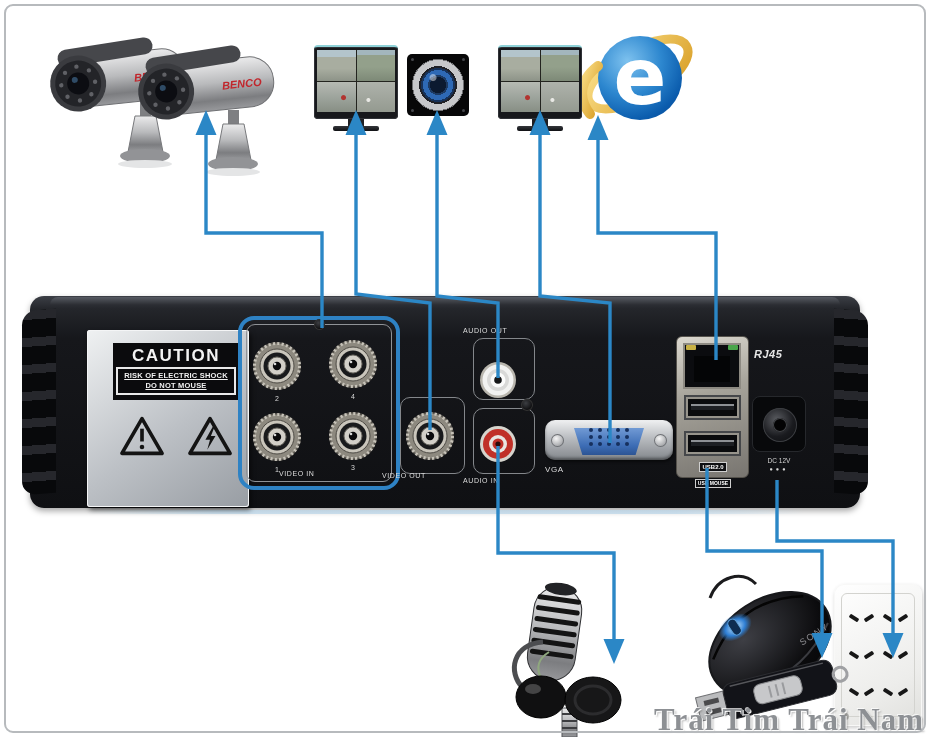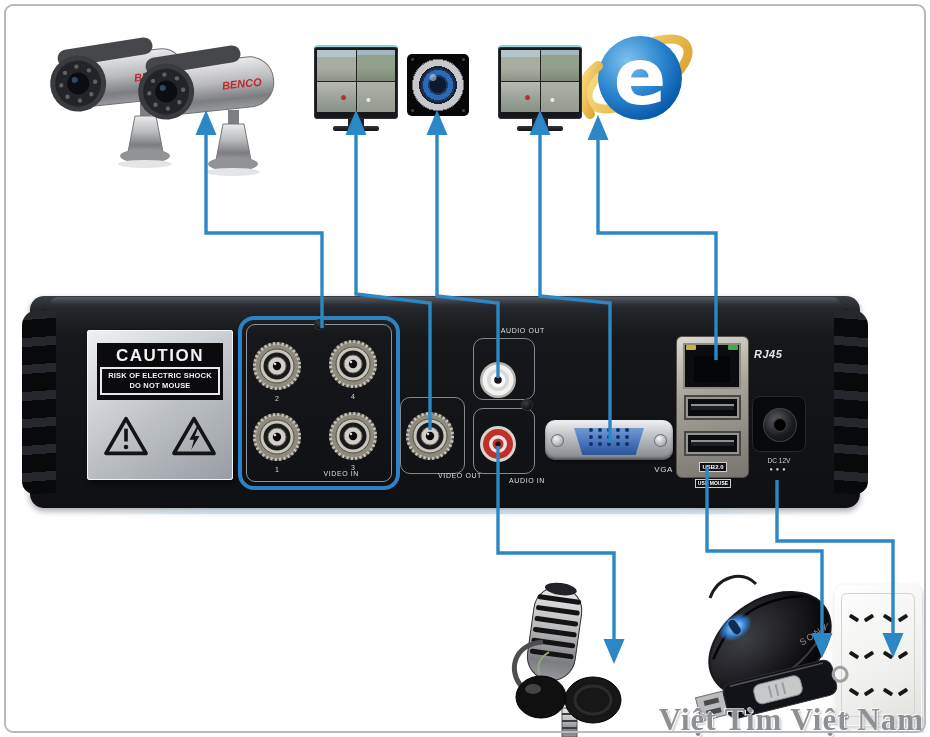--- a/index.html
+++ b/index.html
@@ -41,36 +41,36 @@
        box-shadow:0 3px 6px rgba(0,0,0,.35);}
   .dvr-top{position:absolute;top:1px;left:20px;right:20px;height:8px;border-radius:8px 8px 0 0;
            background:linear-gradient(#565a62,#2b2d32);}
   .rib{position:absolute;width:34px;height:184px;top:14px;
        background:repeating-linear-gradient(180deg,#26272c 0 9px,#08090b 9px 27px);}
   .rib.left{left:-8px;border-radius:14px 0 0 14px;transform:skewY(-4deg);}
   .rib.right{right:-8px;border-radius:0 14px 14px 0;transform:skewY(4deg);}
   .dvr-reflect{position:absolute;bottom:-6px;left:56px;right:56px;height:4px;opacity:.75;border-radius:2px;
        background:linear-gradient(90deg,rgba(188,215,234,0),#bcd7ea 18% 82%,rgba(188,215,234,0));}
 
-  .caution{left:57px;top:34px;width:146px;height:150px;border-radius:3px;
+  .caution{left:57px;top:34px;width:146px;height:177px;border-radius:3px;
        background:linear-gradient(145deg,#eff1f2,#bcc0c5 55%,#989da3);
-       box-shadow:inset 0 0 0 1px #f4f5f6, 2px 3px 5px rgba(0,0,0,.55);}
+       box-shadow:inset 0 0 0 1px #f4f5f6, 2px 3px 5px rgba(0,0,0,.55);padding-left:16px;}
   .caution-black{margin:13px 10px 0;background:#0b0b0d;padding:4px 3px 5px;}
   .caution-title{color:#f3f3f3;font-weight:bold;font-size:17px;letter-spacing:1.5px;text-align:center;line-height:1;}
   .caution-sub{margin-top:3px;border:2px solid #e9e9e9;padding:2px 1px;text-align:center;color:#f0f0f0;
-               font-size:7.5px;font-weight:bold;line-height:1.3;letter-spacing:.2px;}
+               font-size:7.5px;font-weight:bold;line-height:1.3;letter-spacing:.2px;text-decoration:underline;}
   .tri-row{display:flex;justify-content:space-between;margin-top:15px;padding:0 16px;}
 
   .vin{left:208px;top:20px;width:162px;height:174px;border:4px solid #2e82c4;border-radius:16px;box-sizing:border-box;}
   .vin-inner{position:absolute;inset:4px;border:1px solid #8f9296;border-radius:9px;}
   .port-box{border:1px solid #84878b;border-radius:10px;box-sizing:border-box;}
   .vout{left:370px;top:101px;width:65px;height:77px;}
   .aout{left:443px;top:42px;width:62px;height:62px;}
   .ain{left:443px;top:112px;width:62px;height:66px;}
-  .plabel{position:absolute;color:#dedede;font-size:7px;letter-spacing:.6px;text-align:right;line-height:1;}
+  .plabel{position:absolute;color:#dedede;font-size:7px;letter-spacing:.6px;text-align:left;line-height:1;}
   .pnum{position:absolute;color:#d8d8d8;font-size:7px;width:16px;text-align:center;line-height:1;}
   .screw{position:absolute;border-radius:50%;background:radial-gradient(circle at 40% 35%,#3c3e42,#0a0a0c 70%);
          box-shadow:inset 0 0 0 1px #333;}
 
   .vga-plate{left:515px;top:124px;width:128px;height:40px;border-radius:10px;
       background:linear-gradient(180deg,#f0f1f2,#b9bcc0 45%,#83878c);
       box-shadow:inset 0 -2px 3px rgba(0,0,0,.4),1px 2px 3px rgba(0,0,0,.5);}
   .vga-blue{position:absolute;left:29px;top:5px;width:70px;height:30px;
       clip-path:polygon(0% 10%,100% 10%,88% 100%,12% 100%);
       background:linear-gradient(#7aa2da,#3c6cb4 70%,#2c5494);}
@@ -514,15 +514,15 @@
       <polygon points="437,110 426.5,135 447.5,135"></polygon>
       <polygon points="540,110 529.5,135 550.5,135"></polygon>
       <polygon points="598,115 587.5,140 608.5,140"></polygon>
       <polygon points="614,664 603.5,639 624.5,639"></polygon>
       <polygon points="822,658 811.5,633 832.5,633"></polygon>
       <polygon points="893,658 882.5,633 903.5,633"></polygon>
     </g>
   </svg>
 
   <div class="abs watermark">
-    <div class="wm-text">Việt Tim Việt Nam</div>
+    <div class="wm-text">Trái Tim Trái Nam</div>
   </div>
 </div>
 
 </body></html>

